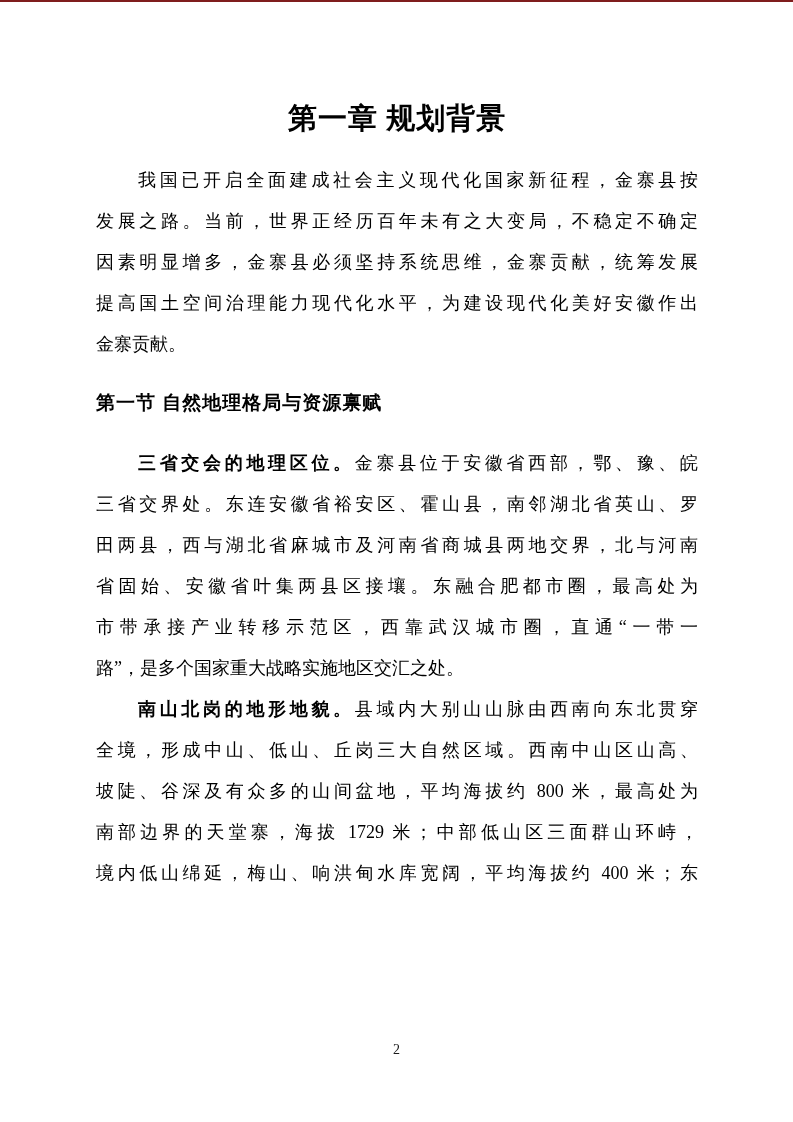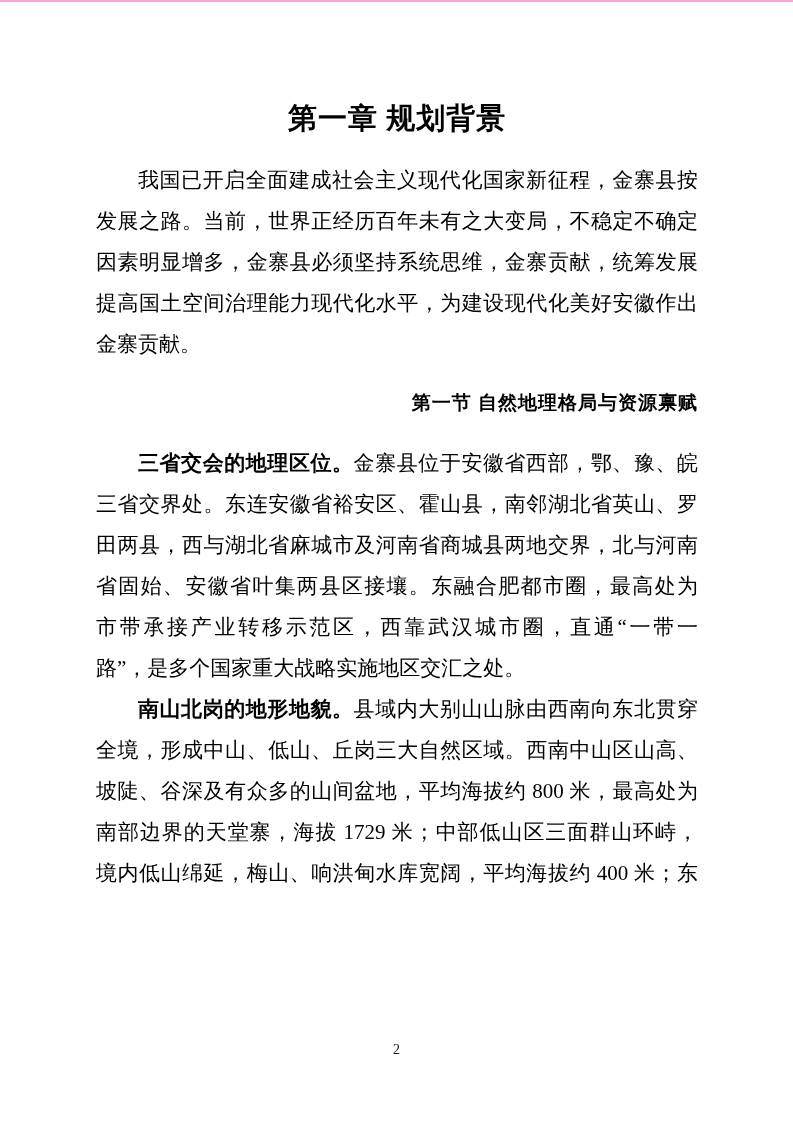--- a/index.html
+++ b/index.html
@@ -7,40 +7,40 @@
     padding: 0;
     background: #ffffff;
   }
   .page {
     position: relative;
     width: 793px;
     height: 1122px;
     margin: 0 auto;
     background: #ffffff;
     box-sizing: border-box;
-    border-top: 2px solid #f9a8d4;
+    border-top: 2px solid #7f1d1d;
     padding: 96px 95px 0 96px;
     color: #000000;
     font-family: "Liberation Serif", "DejaVu Serif", serif;
     overflow: hidden;
   }
   .doc-title {
     margin: 0 0 22px 0;
     font-size: 29px;
     font-weight: bold;
     line-height: 40px;
     text-align: center;
     font-family: "Liberation Serif", "DejaVu Serif", serif;
     letter-spacing: 1px;
   }
   .paragraph {
     margin: 0;
   }
   .line {
-    font-size: 21px;
+    font-size: 18px;
     line-height: 41px;
     height: 41px;
     text-align: justify;
     text-align-last: justify;
     white-space: nowrap;
     overflow: visible;
   }
   .line.first {
     padding-left: 42px;
   }
@@ -49,21 +49,21 @@
   }
   b.lead {
     font-weight: bold;
     margin-top: 12px;
   }
   .section-heading {
     margin: 26px 0 28px 0;
     font-size: 19px;
     font-weight: bold;
     line-height: 24px;
-    text-align: right;
+    text-align: left;
     font-family: "Liberation Sans", "DejaVu Sans", sans-serif;
     letter-spacing: 1px;
   }
   .page-number {
     position: absolute;
     bottom: 64px;
     left: 0;
     width: 100%;
     text-align: center;
     font-size: 14px;

